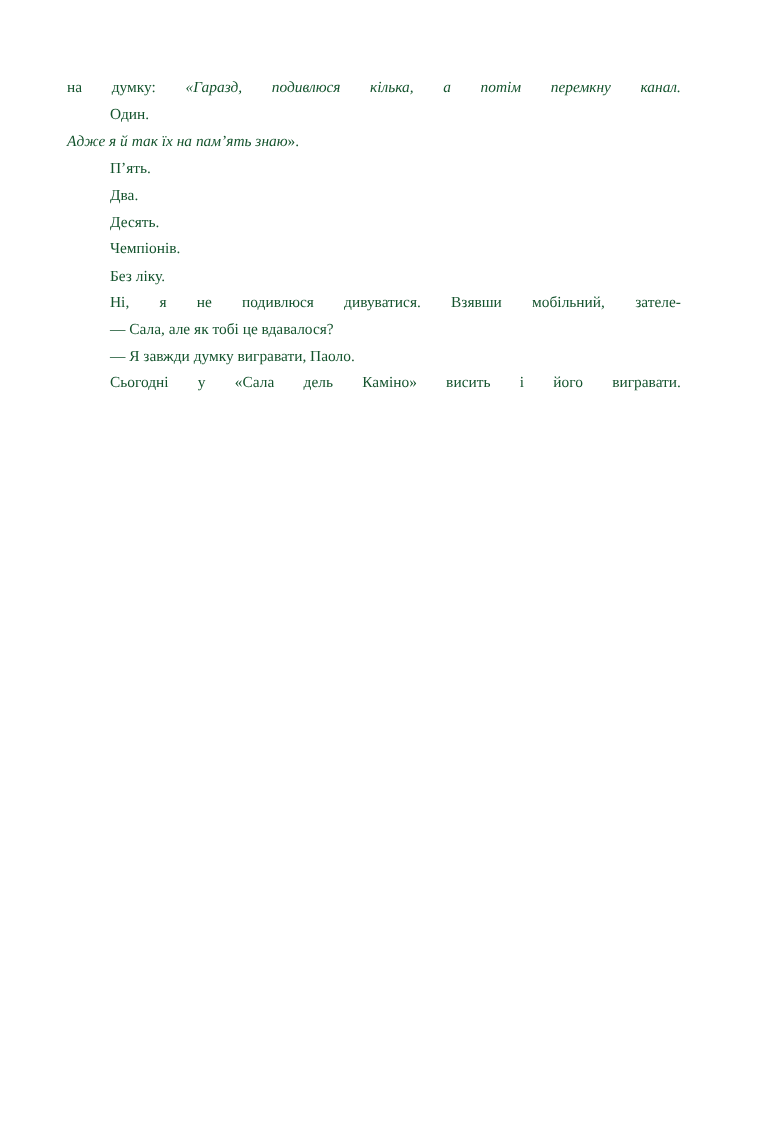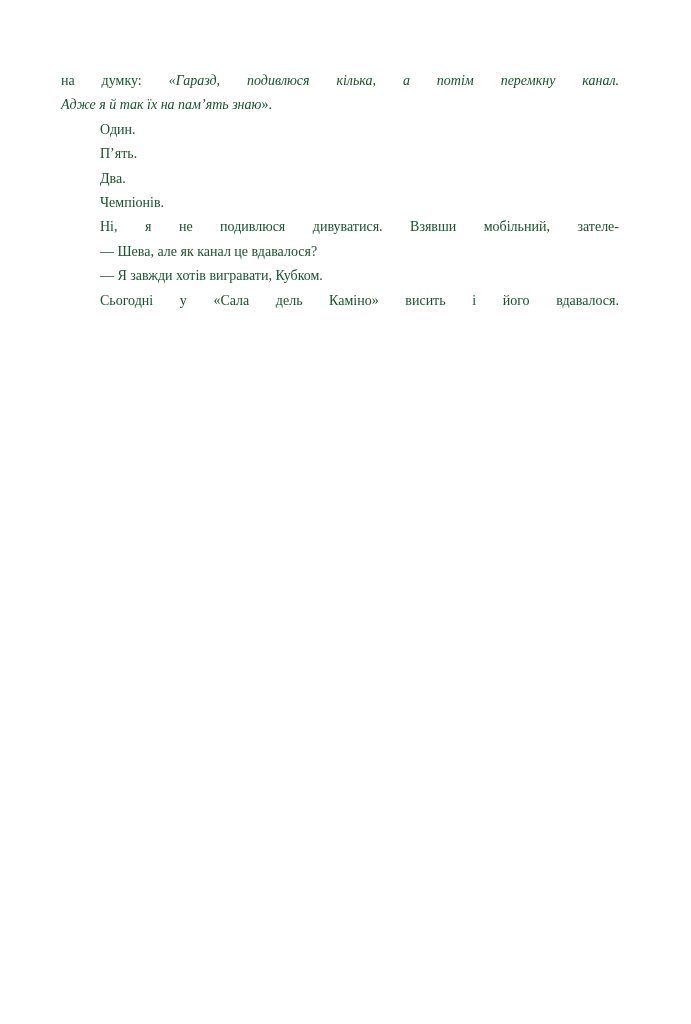--- a/index.html
+++ b/index.html
@@ -37,26 +37,28 @@
     }
     em {
       font-style: italic;
     }
   </style>
 </head>
 <body>
 
 <div class="page">
   <div class="line justify"><span>на думку: </span><em>«Гаразд, подивлюся кілька, а потім перемкну канал.</em></div>
+  <div class="line indent">Один.</div>
+
   <div class="line"><em>Адже я й так їх на пам’ять знаю</em><span>».</span></div>
-
-  <div class="line indent">Один.</div>
   <div class="line indent">П’ять.</div>
   <div class="line indent">Два.</div>
+  <div class="line indent">Десять.</div>
   <div class="line indent">Чемпіонів.</div>
+  <div class="line indent">Без ліку.</div>
 
   <div class="line indent justify">Ні, я не подивлюся дивуватися. Взявши мобільний, зателе-</div>
 
-  <div class="line indent">— Шева, але як канал це вдавалося?</div>
-  <div class="line indent">— Я завжди хотів вигравати, Кубком.</div>
+  <div class="line indent">— Сала, але як тобі це вдавалося?</div>
+  <div class="line indent">— Я завжди думку вигравати, Паоло.</div>
 
-  <div class="line indent justify">Сьогодні у «Сала дель Каміно» висить і його вдавалося.</div>
+  <div class="line indent justify">Сьогодні у «Сала дель Каміно» висить і його вигравати.</div>
 </div>
 
 </body></html>

